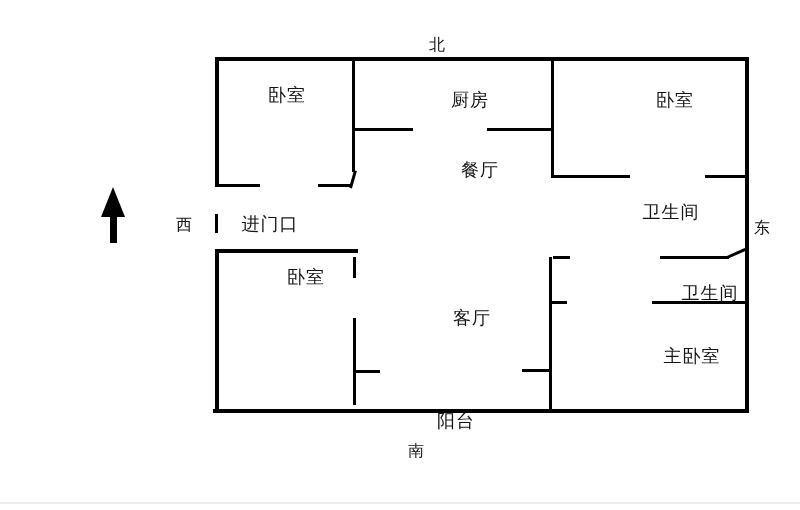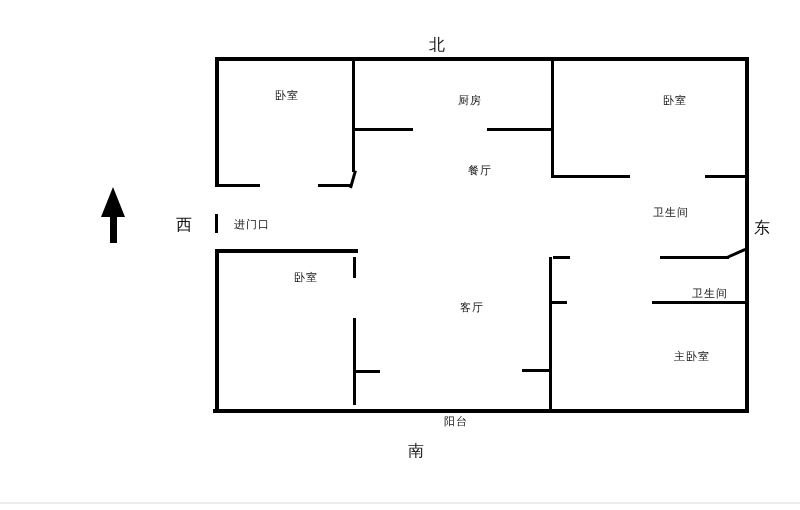--- a/index.html
+++ b/index.html
@@ -3,21 +3,21 @@
 <meta charset="utf-8">
 <style>
   html,body { margin:0; padding:0; background:#fff; }
   .stage {
     position:relative; width:800px; height:510px; background:#ffffff;
     font-family:"DejaVu Sans", sans-serif; overflow:hidden;
   }
   .wall { position:absolute; background:#000; }
   .lbl {
     position:absolute; transform:translate(-50%,-50%);
-    font-size:11px; color:#141414; white-space:nowrap; letter-spacing:1px;
+    font-size:18px; color:#141414; white-space:nowrap; letter-spacing:1px;
   }
   .compass { font-size:16px; letter-spacing:0; }
   .arrow-shaft { position:absolute; left:110px; top:212px; width:7px; height:31px; background:#000; }
   .arrow-head {
     position:absolute; left:101px; top:187px; width:0; height:0;
     border-left:12px solid transparent; border-right:12px solid transparent;
     border-bottom:30px solid #000;
   }
   .diag { transform-origin:50% 100%; }
   .watermark {
@@ -73,27 +73,27 @@
   <div class="wall" style="left:353px; top:318px; width:3px; height:87px;"></div>
 
   <div class="wall" style="left:354px; top:370px; width:26px; height:3px;"></div>
   <div class="wall" style="left:522px; top:369px; width:29px; height:3px;"></div>
 
   <span class="lbl compass" style="left:437px; top:45px;">北</span>
   <span class="lbl compass" style="left:416px; top:451px;">南</span>
   <span class="lbl compass" style="left:184px; top:225px;">西</span>
   <span class="lbl compass" style="left:762px; top:228px;">东</span>
 
-  <span class="lbl" style="left:252px; top:224px;text-align:right;">进门口</span>
+  <span class="lbl" style="left:270px; top:224px;text-align:right;">进门口</span>
   <span class="lbl" style="left:287px; top:95px;">卧室</span>
   <span class="lbl" style="left:470px; top:100px;text-align:right;">厨房</span>
   <span class="lbl" style="left:675px; top:100px;">卧室</span>
   <span class="lbl" style="left:480px; top:170px;">餐厅</span>
   <span class="lbl" style="left:671px; top:212px;">卫生间</span>
   <span class="lbl" style="left:306px; top:277px;">卧室</span>
   <span class="lbl" style="left:710px; top:293px;">卫生间</span>
-  <span class="lbl" style="left:472px; top:307px;">客厅</span>
+  <span class="lbl" style="left:472px; top:318px;">客厅</span>
   <span class="lbl" style="left:692px; top:356px;">主卧室</span>
   <span class="lbl" style="left:456px; top:421px;">阳台</span>
 
   <div class="footer-line"></div>
 
 </div>
 
 </body></html>

